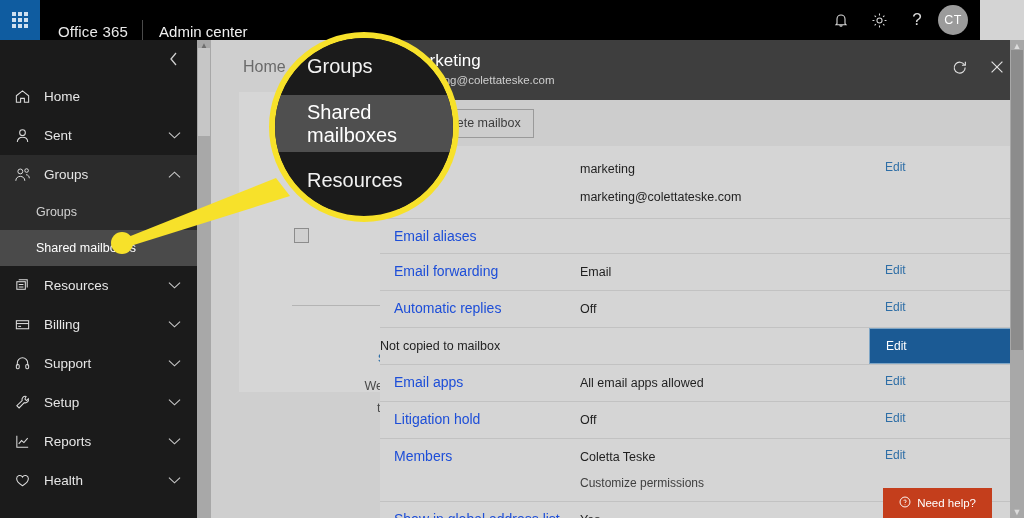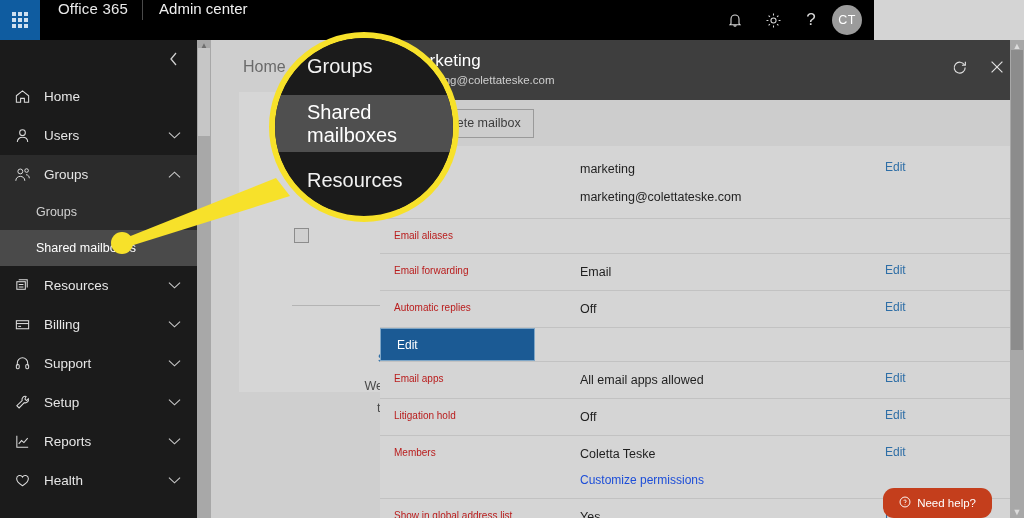--- a/index.html
+++ b/index.html
@@ -6,22 +6,22 @@
   html, body {
     width: 1024px; height: 518px;
     overflow: hidden;
     font-family: "Liberation Sans", sans-serif;
     background: #d4d4d4;
   }
   #root { position: relative; width: 1024px; height: 518px; overflow: hidden; }
 
   
   .suitebar {
-    position: absolute; top: 0; left: 0; width: 874px; height: 40px;
-    background: #000000; display: flex; align-items: flex-start; z-index: 40;
+    position: absolute; top: 0; left: 0; width: 980px; height: 40px;
+    background: #000000; display: flex; align-items: flex-end; z-index: 40;
   }
   .waffle {
     width: 40px; height: 40px; background: #0f5ca0;
     display: flex; align-items: center; justify-content: center;
     cursor: pointer;
   }
   .waffle-grid { display: grid; grid-template-columns: repeat(3,4px); grid-template-rows: repeat(3,4px); gap: 2px; }
   .waffle-grid i { display: block; width: 4px; height: 4px; background: #cfe0ef; }
   .suite-brand {
     color: #e9e9e9; font-size: 15px; padding: 0 14px 0 18px; letter-spacing: .2px;
@@ -107,45 +107,45 @@
     border: 1px solid #9a9a9a; background: #cdcdcd; color: #3c3c3c;
     font-size: 12.5px; padding: 6px 12px 6px 9px; cursor: pointer;
   }
   .btn-delete .trash { color: #2f6fa8; display: flex; }
 
   .rows { background: #d5d5d5; height: 372px; position: relative; overflow: hidden; }
   .row {
     display: flex; align-items: flex-start; border-bottom: 1px solid #c2c2c2;
     min-height: 34px; padding: 9px 0 9px 0; position: relative;
   }
-  .row .r-label { width: 200px; padding-left: 14px; color: #b91c1c; font-size: 10px; line-height: 16px; }
+  .row .r-label { width: 200px; padding-left: 14px; color: #1d4ed8; font-size: 14px; line-height: 16px; }
   .row .r-value { flex: 1; color: #1f1f1f; font-size: 12.5px; line-height: 18px; }
   .row .r-value .v2 { margin-top: 10px; }
-  .row .r-value .v-link { color: #1d4ed8; font-size: 12px; margin-top: 8px; display: inline-block; cursor: pointer; }
+  .row .r-value .v-link { color: #404040; font-size: 12px; margin-top: 8px; display: inline-block; cursor: pointer; }
   .row .r-edit {
     width: 155px; color: #2e6ea6; font-size: 12px; padding-left: 16px; cursor: pointer;
   }
   .row.first { padding-top: 14px; padding-bottom: 12px; }
   .row.sel-edit .r-edit {
     background: #1b5a94; color: #ffffff; align-self: stretch; display: flex; align-items: center;
     margin-top: -9px; margin-bottom: -9px; border: 1px solid #7fa6c6;
   }
   .row.tall { min-height: 54px; }
 
   .fly-scroll {
     position: absolute; right: 0; top: 0; width: 14px; height: 478px; background: #a8a8a8; z-index: 12;
   }
   .fly-scroll .sb-thumb { position:absolute; top:10px; left:1px; width:12px; height:300px; background:#8c8c8c; }
   .fly-scroll .sb-arrow { position:absolute; left:0; width:14px; color:#dcdcdc; font-size:9px;
         display:flex; align-items:center; justify-content:center; height:12px; }
 
   .needhelp {
     position: absolute; right: 32px; bottom: 0; background: #c43e1c; color: #fff;
     font-size: 11.5px; padding: 8px 16px; display: flex; align-items: center; gap: 6px;
-    z-index: 20; cursor: pointer; border-radius: 11px;
+    z-index: 20; cursor: pointer;
   }
 
   
   .callout-line {
     position: absolute; z-index: 45; pointer-events: none; left: 0; top: 0; width: 1024px; height: 518px;
   }
   .magnifier {
     position: absolute; left: 269px; top: 32px; width: 190px; height: 190px;
     border-radius: 50%; border: 6px solid #f7e12a; overflow: hidden; z-index: 50;
     background: #1b1b1b;
@@ -214,21 +214,21 @@
       <span class="nav-lbl">Home</span>
     </div>
 
     <div class="nav-item">
       <span class="nav-ico">
         <svg width="17" height="17" viewBox="0 0 18 18" fill="none" stroke="currentColor" stroke-width="1.1">
           <circle cx="9" cy="6" r="3"></circle>
             <path d="M3.5 16c0-3.3 2.5-5.2 5.5-5.2s5.5 1.9 5.5 5.2"></path>
           </svg>
       </span>
-      <span class="nav-lbl">Users</span>
+      <span class="nav-lbl">Sent</span>
       <span class="nav-chev">
         <svg width="13" height="9" viewBox="0 0 14 9" fill="none" stroke="currentColor" stroke-width="1.2">
             <path d="M1 1.5 7 7 13 1.5"></path>
           </svg>
       </span>
     </div>
 
     <div class="nav-item expanded">
       <span class="nav-ico">
         <svg width="18" height="17" viewBox="0 0 20 18" fill="none" stroke="currentColor" stroke-width="1.1">
@@ -420,20 +420,21 @@
         <div class="r-edit">Edit</div>
       </div>
 
       <div class="row">
         <div class="r-label">Automatic replies</div>
         <div class="r-value">Off</div>
         <div class="r-edit">Edit</div>
       </div>
 
       <div class="row sel-edit">
+        <div class="r-value">Not copied to mailbox</div>
         <div class="r-edit">Edit</div>
       </div>
 
       <div class="row">
         <div class="r-label">Email apps</div>
         <div class="r-value">All email apps allowed</div>
         <div class="r-edit">Edit</div>
       </div>
 
       <div class="row">

